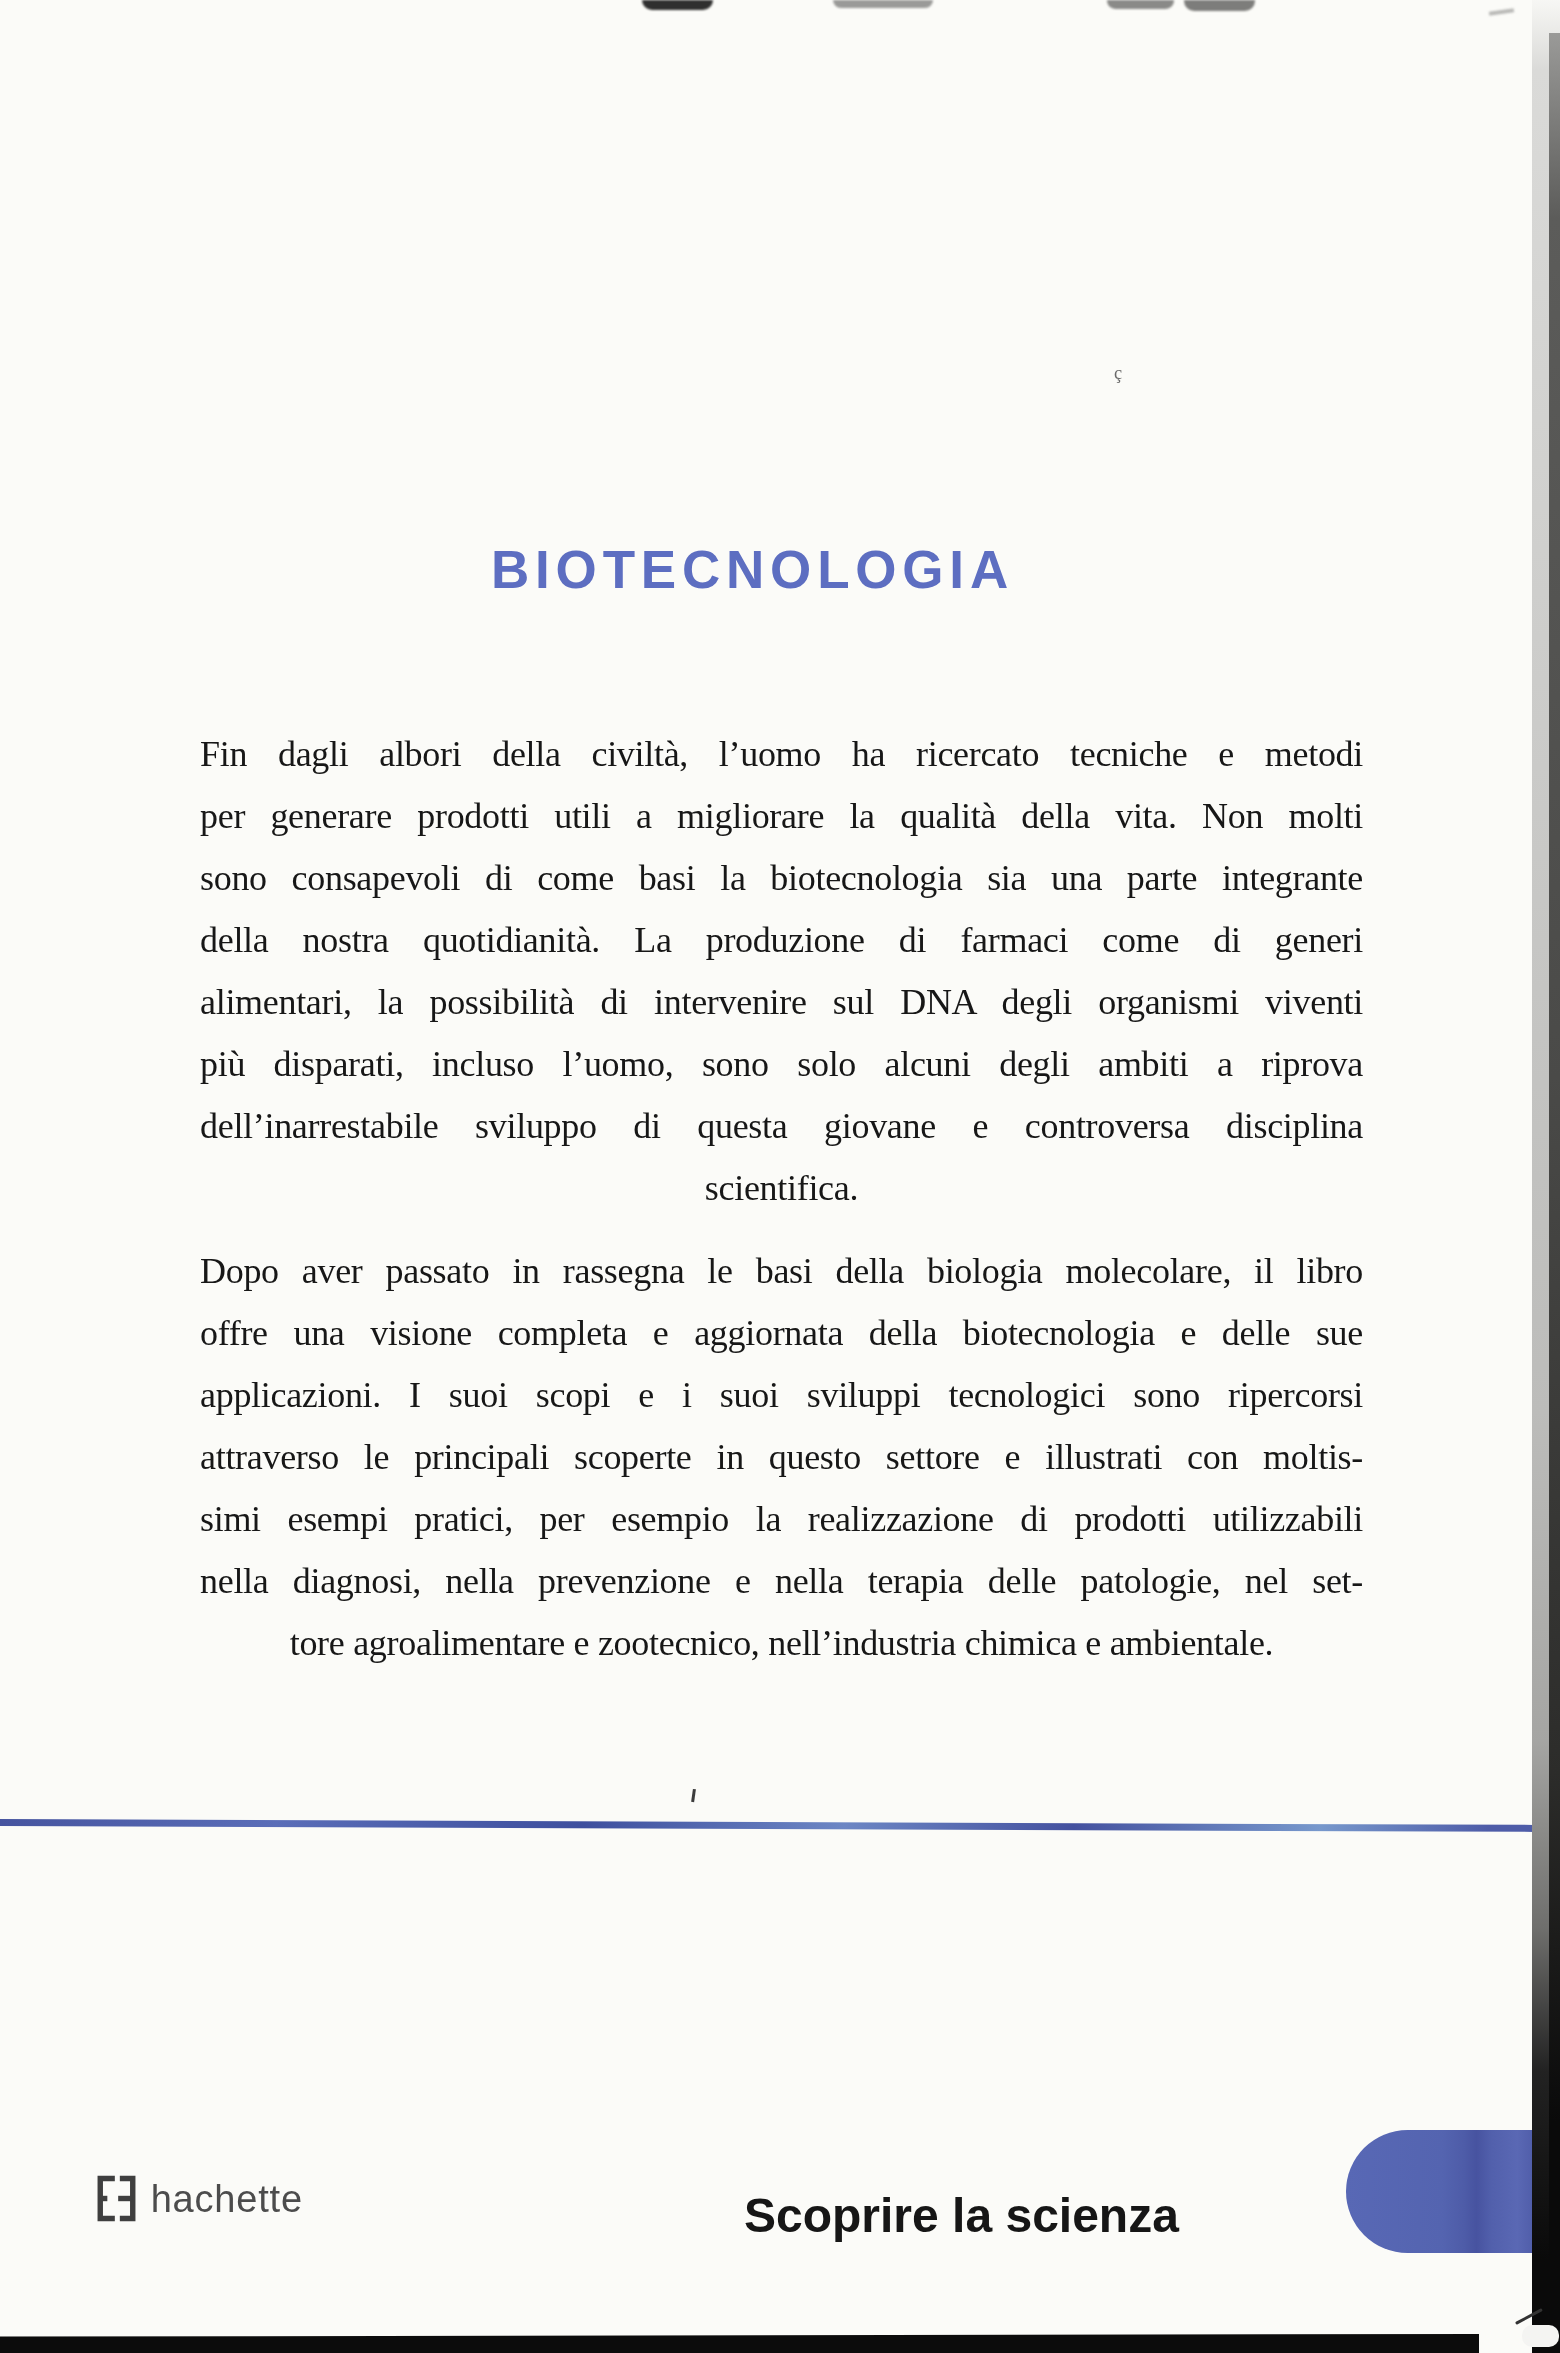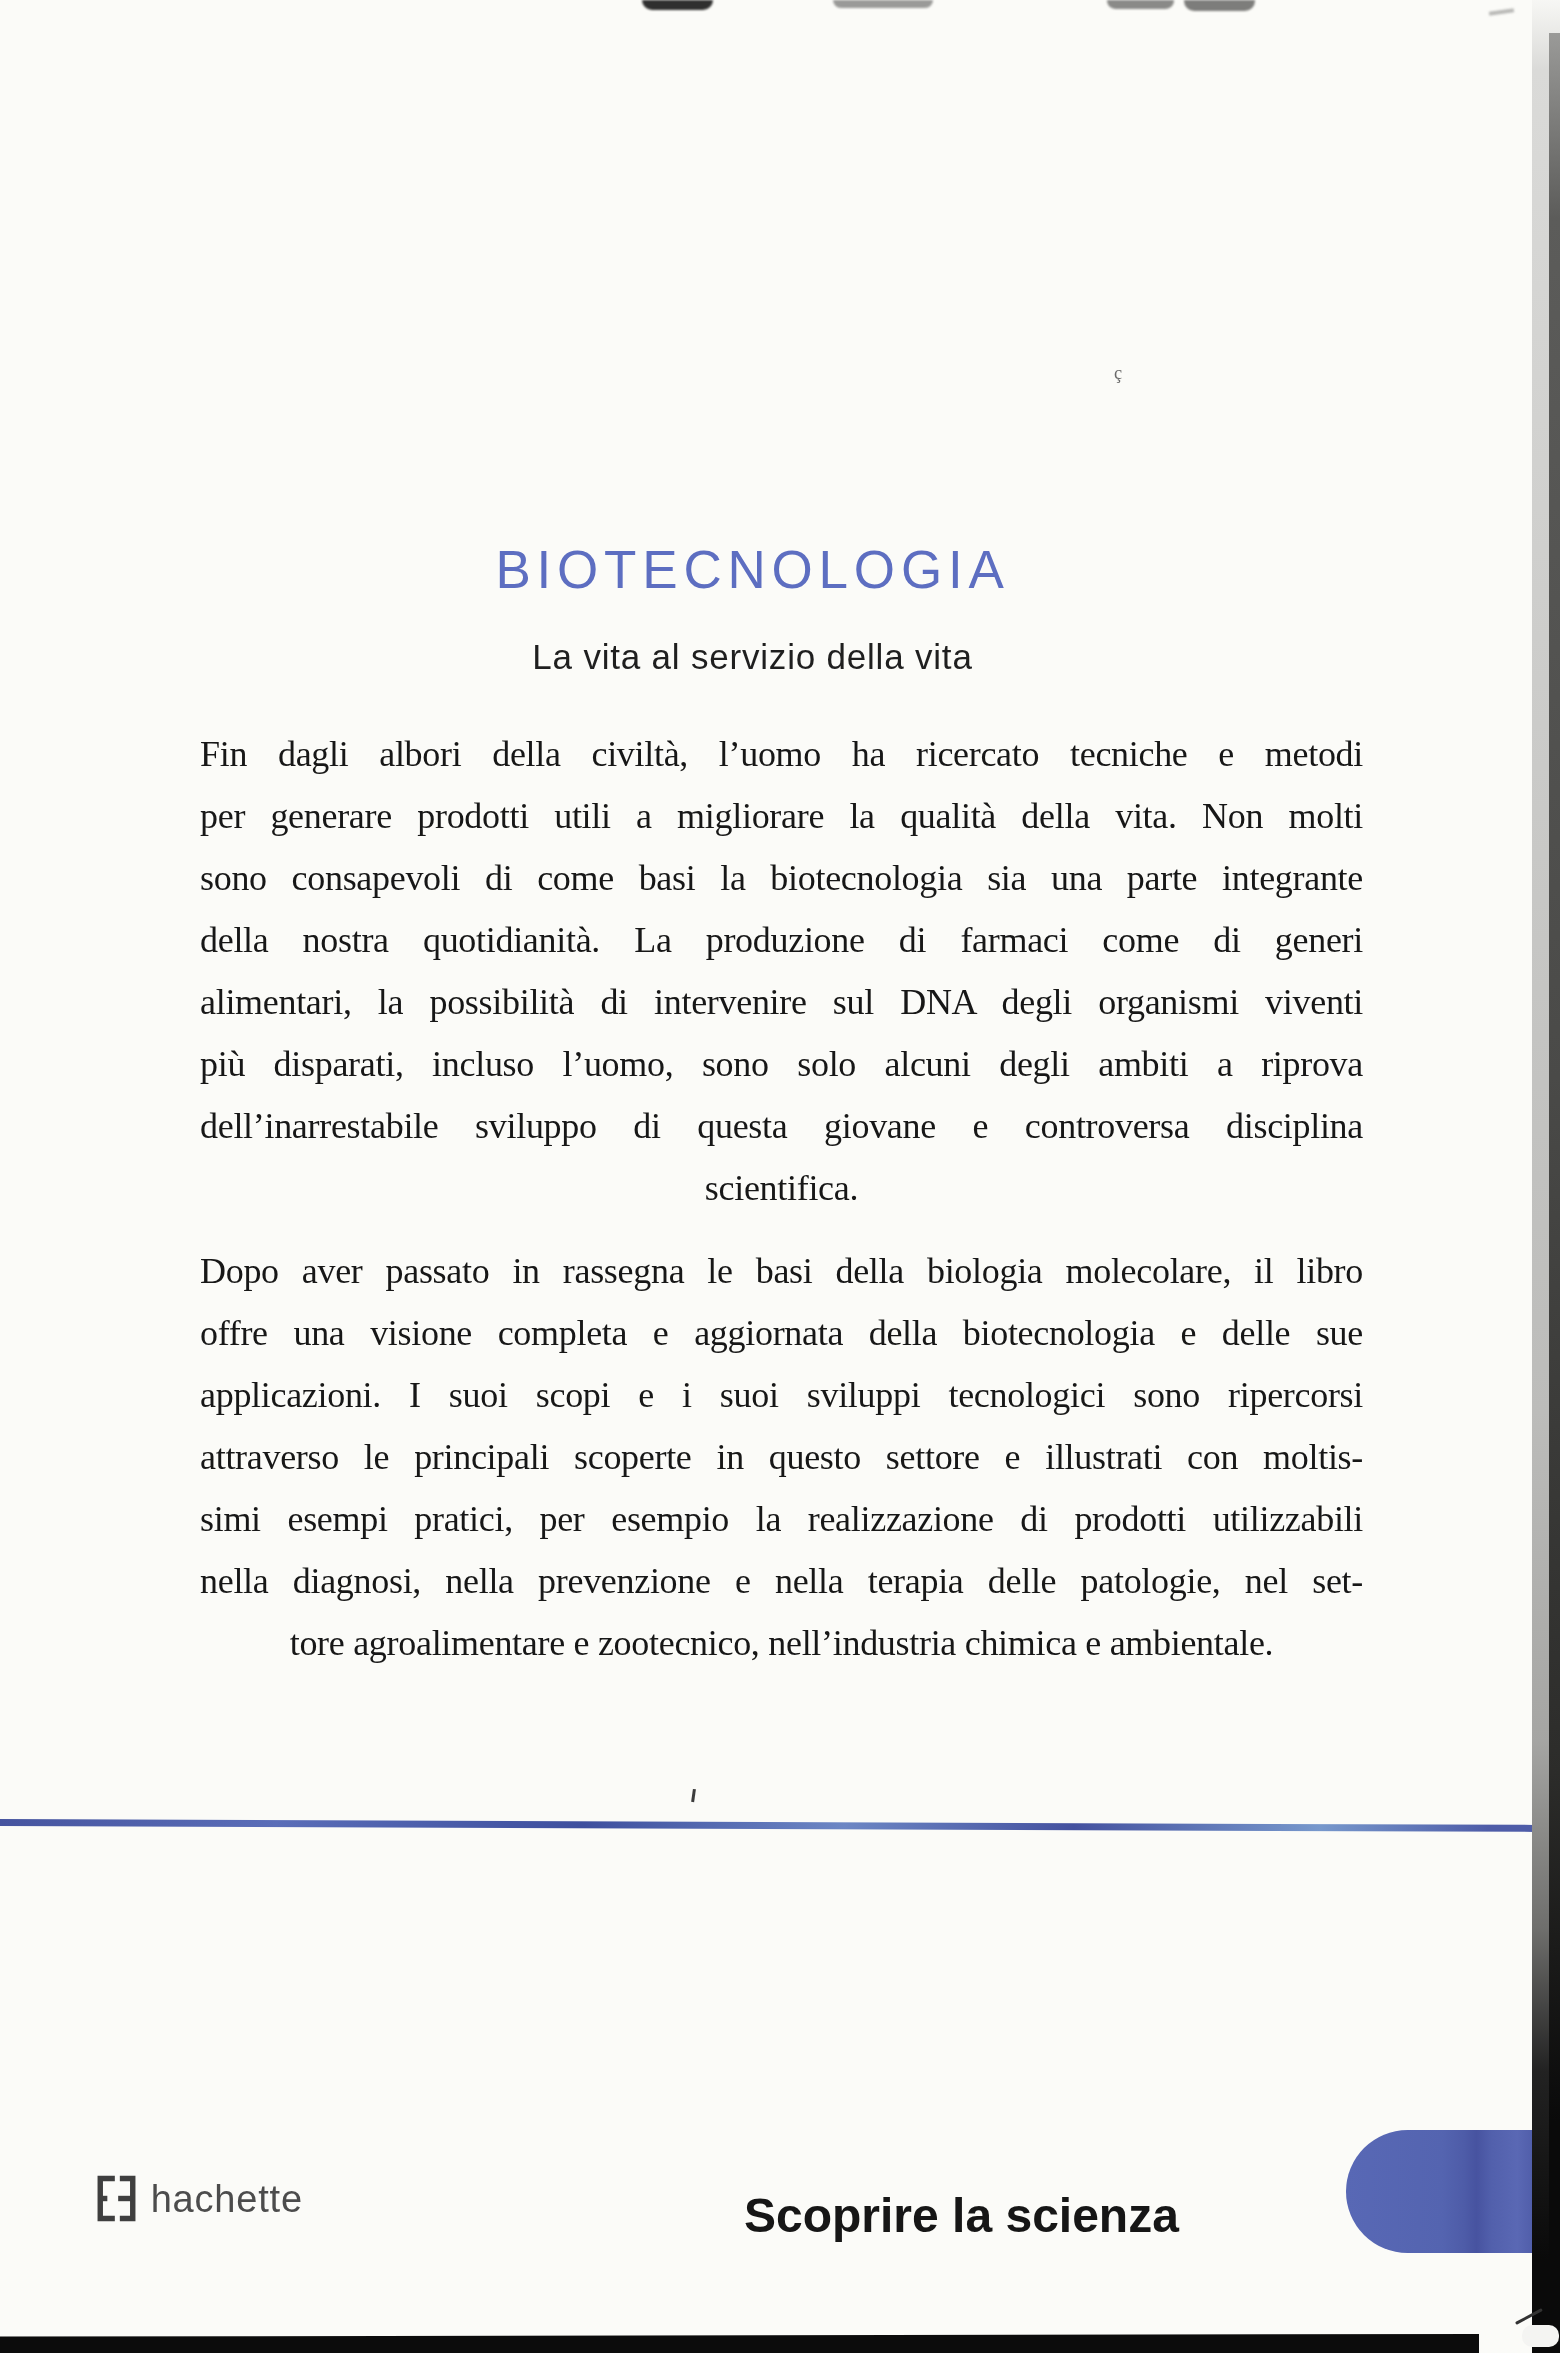--- a/index.html
+++ b/index.html
@@ -5,21 +5,21 @@
   html,body { margin:0; padding:0; background:#e8e8e6; }
   .page {
     position:relative; width:1560px; height:2354px;
     background:#fbfbf8; overflow:hidden;
     font-family:"Liberation Serif", serif;
   }
   
   .head-col { position:absolute; left:173px; top:543px; width:1159px; text-align:center; }
   .title {
     font-family:"Liberation Sans", sans-serif;
-    font-size:53px; font-weight:400; letter-spacing:5.8px;
+    font-size:53px; font-weight:700; letter-spacing:5.8px;
     color:#5d6ec1; line-height:1;
   }
   .subtitle {
     margin-top:43px;
     font-family:"Liberation Sans", sans-serif;
     font-size:35px; font-weight:400; letter-spacing:0.8px;
     color:#1f1f1f; line-height:1;
   }
   
   .copy {
@@ -99,21 +99,20 @@
 
   <div class="smudge smudge1"></div>
   <div class="smudge smudge2"></div>
   <div class="smudge smudge3"></div>
   <div class="smudge smudge4"></div>
   <div class="smudge corner-dash"></div>
   <div class="spec-mark">ç</div>
 
   <div class="head-col">
     <div class="title">BIOTECNOLOGIA</div>
-    <div class="subtitle">La vita al servizio della vita</div>
   </div>
 
   <div class="copy para1">
     <div class="jline">Fin dagli albori della civiltà, l’uomo ha ricercato tecniche e metodi</div>
     <div class="jline">per generare prodotti utili a migliorare la qualità della vita. Non molti</div>
     <div class="jline">sono consapevoli di come basi la biotecnologia sia una parte integrante</div>
     <div class="jline">della nostra quotidianità. La produzione di farmaci come di generi</div>
     <div class="jline">alimentari, la possibilità di intervenire sul DNA degli organismi viventi</div>
     <div class="jline">più disparati, incluso l’uomo, sono solo alcuni degli ambiti a riprova</div>
     <div class="jline">dell’inarrestabile sviluppo di questa giovane e controversa disciplina</div>

